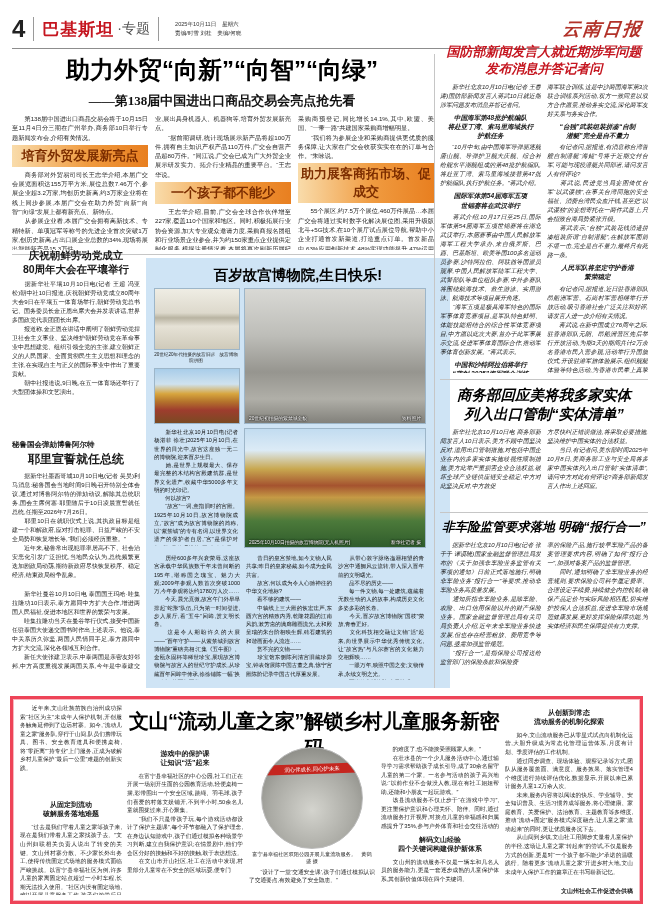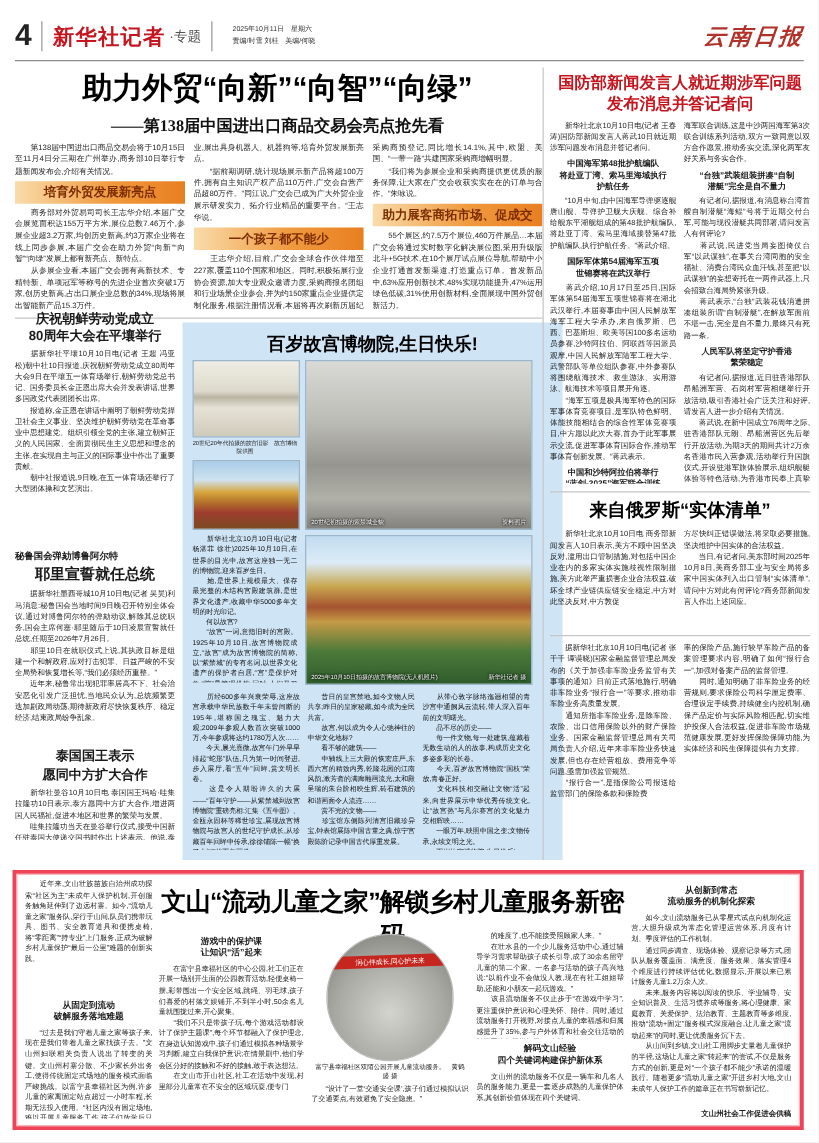--- a/index.html
+++ b/index.html
@@ -3,41 +3,41 @@
 <meta charset="utf-8">
 <style>
   html,body{margin:0;padding:0;background:#e8e8e8;}
   .page{position:relative;width:655px;height:914px;background:#fff;margin:0 auto;
         font-family:"Liberation Sans","DejaVu Sans",sans-serif;color:#1a1a1a;overflow:hidden;}
   
   .hdr{position:absolute;left:12px;top:12px;right:12px;height:34px;display:flex;align-items:center;}
   .pageno{font-size:24px;font-weight:bold;color:#222;}
   .hsep{width:1px;height:24px;background:#9a9a9a;margin:0 8px;}
   .secname{font-size:17px;font-weight:bold;color:#c5151f;letter-spacing:1px;}
-  .secsub{font-size:11px;color:#555;margin-left:3px;}
+  .secsub{font-size:14px;color:#555;margin-left:3px;}
   .dateblk{font-size:5.6px;color:#333;line-height:1.7;margin-left:8px;}
   .masthead{margin-left:auto;font-family:"DejaVu Serif",serif;font-style:italic;font-weight:bold;
             color:#b23229;font-size:18px;letter-spacing:2px;transform:skewX(-6deg);}
   .hdrline{position:absolute;left:12px;right:12px;top:48px;height:1px;background:#8d8d8d;}
   
   .pre{white-space:pre-line;}
   .body{font-size:6.2px;line-height:1.5;text-align:justify;color:#1c1c1c;}
   .cols{display:flex;gap:7px;}
   .ovh{overflow:hidden;}
   .vline{position:absolute;width:1px;background:#c6c6c6;}
   .hline{position:absolute;height:1px;background:#c6c6c6;}
   
   .main-hl{position:absolute;left:12px;top:54px;width:420px;text-align:center;
            font-size:24px;font-weight:bold;letter-spacing:0px;color:#000;}
   .main-sub{position:absolute;left:12px;top:92px;width:420px;text-align:center;
             font-family:"Liberation Serif","DejaVu Serif",serif;font-weight:bold;font-size:13px;color:#111;}
   .main-body{position:absolute;left:12px;top:114px;width:422px;height:136px;}
   .mcol{width:136px;height:136px;overflow:hidden;}
   .osub{background:linear-gradient(90deg,#f9dcab,#f09b40 55%,#e87f20);color:#7c2d00;
-        font-weight:bold;text-align:center;font-size:10px;padding:2px 0;margin:3px 0;}
+        font-weight:bold;text-align:center;font-size:13px;padding:2px 0;margin:3px 0;}
   .sig{display:flex;justify-content:flex-end;gap:6px;font-weight:bold;}
   .hr-main{left:12px;width:422px;top:254px;}
   
   .narrow{position:absolute;left:12px;top:244px;width:128px;height:428px;overflow:hidden;}
   .nhl{font-size:10.5px;font-weight:bold;text-align:center;line-height:1.35;margin:4px 0 4px;}
   .nhl-small{font-size:7.5px;font-weight:bold;text-align:left;margin-top:10px;}
   .nhl-big{font-size:12px;font-weight:bold;text-align:center;margin:1px 0 4px;}
   .nbody{font-size:6px;line-height:1.5;text-align:justify;overflow:hidden;}
   
   .palace{position:absolute;left:146px;top:258px;width:304px;height:430px;background:#cfe4f5;}
@@ -47,21 +47,21 @@
   .ph-cap{position:absolute;left:8px;top:94px;width:84px;font-size:4.6px;color:#222;line-height:1.4;text-align:center;}
   .ph-color-sm{background:linear-gradient(180deg,#a9cde9 0%,#cfe2ef 28%,#d7a53e 46%,#b5752c 60%,#9e3d2e 76%,#7a4a22 100%);}
   .ph-bw-big{background:linear-gradient(180deg,#d9d9d5 0%,#bdbdb8 35%,#96958f 62%,#b0afa8 82%,#82817b 100%);}
   .ph-color-big{background:linear-gradient(180deg,#c2dcf0 0%,#dcebf6 18%,#c8a74f 34%,#a5532f 48%,#c59a45 58%,#4c7a3a 78%,#2f5c2c 100%);}
   .ovl{position:absolute;bottom:2px;left:4px;right:4px;color:#fff;font-size:4.8px;
        text-shadow:0 0 2px #000,0 0 2px #000;display:flex;justify-content:space-between;}
   .pbody{font-size:5.5px;line-height:1.5;text-align:justify;color:#101010;}
   .pcols{position:absolute;left:8px;top:296px;width:270px;height:126px;display:flex;gap:6px;}
   .pcol{width:86px;height:126px;overflow:hidden;}
   
-  .rcol{position:absolute;left:440px;top:58px;width:208px;}
+  .rcol{position:absolute;left:440px;top:44px;width:208px;font-style:italic;}
   .rhl-red{font-size:13px;font-weight:bold;color:#c5151f;text-align:center;line-height:1.3;}
   .rbody2{display:flex;gap:6px;margin-top:5px;}
   .rc{width:101px;overflow:hidden;font-size:6px;line-height:1.5;text-align:justify;}
   .bsub{font-weight:bold;font-size:6.6px;text-align:center;margin:3px 0;white-space:pre-line;line-height:1.4;}
   .rhl-black{font-size:14.5px;font-weight:bold;color:#000;text-align:center;line-height:1.3;}
   .rhl-black2{font-size:12.5px;font-weight:bold;color:#000;text-align:center;}
   
   .wbox{position:absolute;left:10px;top:696px;width:627px;height:202px;border:3px solid #ee4458;
         box-shadow:0 0 0 1px #f9b6bf inset;background:#fff;}
   .wA{position:absolute;left:7px;top:5px;width:102px;height:192px;overflow:hidden;}
@@ -81,21 +81,21 @@
   .wattr{margin-top:auto;text-align:right;font-weight:bold;font-size:6px;}
 </style>
 </head>
 <body>
 
 <div class="page">
 
   <div class="hdr">
     <span class="pageno">4</span>
     <span class="hsep"></span>
-    <span class="secname">新华社记者</span>
+    <span class="secname">巴基斯坦</span>
     <span class="secsub">·专题</span>
     <span class="hsep"></span>
     <span class="dateblk">
       <span class="pre">2025年10月11日　星期六</span><br>
       <span>责编/时雪 刘桂　美编/何晓</span>
     </span>
     <span class="masthead">云南日报</span>
   </div>
   <div class="hdrline"></div>
 
@@ -133,22 +133,20 @@
     <div class="nhl pre">庆祝朝鲜劳动党成立
 80周年大会在平壤举行</div>
     <div class="nbody pre" style="height:150px">　　据新华社平壤10月10日电(记者 王超 冯亚松)朝中社10日报道,庆祝朝鲜劳动党成立80周年大会9日在平壤五一体育场举行,朝鲜劳动党总书记、国务委员长金正恩出席大会并发表讲话,世界多国政党代表团团长出席。
 　　报道称,金正恩在讲话中阐明了朝鲜劳动党捍卫社会主义事业、坚决维护朝鲜劳动党在革命事业中思想建党、组织引领全党的主张,建立朝鲜正义的人民国家、全面贯彻民生主义思想和理念的主张,在实现自主与正义的国际事业中作出了重要贡献。
 　　朝中社报道说,9日晚,在五一体育场还举行了大型团体操和文艺演出。</div>
     <div class="nhl-small">秘鲁国会弹劾博鲁阿尔特</div>
     <div class="nhl-big">耶里宣誓就任总统</div>
     <div class="nbody pre" style="height:118px">　　据新华社墨西哥城10月10日电(记者 吴昊)利马消息:秘鲁国会当地时间9日晚召开特别全体会议,通过对博鲁阿尔特的弹劾动议,解除其总统职务,国会主席何塞·耶里随后于10日凌晨宣誓就任总统,任期至2026年7月26日。
 　　耶里10日在就职仪式上说,其执政目标是组建一个和解政府,应对打击犯罪、日益严峻的不安全局势和恢复增长等,“我们必须经历重整。”
 　　近年来,秘鲁常出现犯罪率居高不下、社会治安恶化引发广泛担忧,当地民众认为,总统频繁更迭加剧政局动荡,期待新政府尽快恢复秩序、稳定经济,结束政局纷争乱象。</div>
-    <div class="nhl pre" style="margin-top:8px">泰国国王表示
-愿同中方扩大合作</div>
     <div class="nbody pre" style="height:92px">　　新华社曼谷10月10日电 泰国国王玛哈·哇集拉隆功10日表示,泰方愿同中方扩大合作,增进两国人民福祉,促进本地区和世界的繁荣与发展。
 　　哇集拉隆功当天在曼谷举行仪式,接受中国新任驻泰国大使递交国书时作出上述表示。他说,泰中关系历久弥坚,两国人民情同手足,泰方愿同中方扩大交流,深化各领域互利合作。
 　　新任大使张建卫表示,中泰两国是亲密友好邻邦,中方高度重视发展两国关系,今年是中泰建交50周年,中方愿同泰方一道推动中泰命运共同体建设取得更多成果,造福两国和两国人民。</div>
   </div>
 
   <div class="palace">
     <div class="ptitle">百岁故宫博物院,生日快乐!</div>
     <div class="ph ph-old" style="left:8px;top:30px;width:84px;height:60px"></div>
     <div class="ph-cap">20世纪20年代拍摄的故宫旧影　故宫博物院供图</div>
     <div class="ph ph-color-sm" style="left:8px;top:110px;width:84px;height:54px"></div>
@@ -217,27 +215,29 @@
 　　蒋武说,民进党当局妄图倚仗台军“以武谋独”,在事关台湾同胞的安全福祉、消费台湾民众血汗钱,甚至把“以武谋独”的妄想寄托在一两件武器上,只会招致台海局势紧张升级。
 　　蒋武表示,“台独”武装花钱消遣拼凑组装所谓“自制潜艇”,在解放军面前不堪一击,完全是自不量力,最终只有死路一条。</div>
         <div class="bsub">人民军队将坚定守护香港
 繁荣稳定</div>
         <div class="pre">　　有记者问,据报道,近日驻香港部队昂船洲军营、石岗村军营相继举行开放活动,吸引香港社会广泛关注和好评,请发言人进一步介绍有关情况。
 　　蒋武说,在新中国成立76周年之际,驻香港部队元朗、昂船洲营区先后举行开放活动,为期3天的期间共计2万余名香港市民入营参观,活动举行升国旗仪式,开设驻港军旅体验展示,组织舰艇体验等特色活动,为香港市民奉上真挚的国防教育,市民用手机拍下现场的军帽,高唱《我的祖国》《歌唱祖国》等爱国歌曲,充分表达了身为中国人的安全感和自豪感。
 　　“国家才是最牢靠,人民军队将坚定守护香港繁荣稳定,‘东方之珠’必将绽放更加夺目的光彩。”蒋武表示。</div>
       </div>
     </div>
     <div style="height:1px;background:#c6c6c6;margin:6px 0"></div>
-    <div class="rhl-black">来自俄罗斯“实体清单”</div>
+    <div class="rhl-black">商务部回应美将我多家实体</div>
+    <div class="rhl-black">列入出口管制“实体清单”</div>
     <div class="rbody2" style="height:78px">
       <div class="rc pre">　　新华社北京10月10日电 商务部新闻发言人10日表示,美方不顾中国坚决反对,滥用出口管制措施,对包括中国企业在内的多家实体实施歧视性限制措施,美方此举严重损害企业合法权益,破坏全球产业链供应链安全稳定,中方对此坚决反对,中方敦促</div>
       <div class="rc pre">方尽快纠正错误做法,将采取必要措施,坚决维护中国实体的合法权益。
 　　当日,有记者问,美东部时间2025年10月8日,美商务部工业与安全局将多家中国实体列入出口管制“实体清单”,请问中方对此有何评论?商务部新闻发言人作出上述回应。</div>
     </div>
     <div style="height:1px;background:#c6c6c6;margin:6px 0"></div>
+    <div class="rhl-black2">非车险监管要求落地 明确“报行合一”</div>
     <div class="rbody2" style="height:128px">
       <div class="rc pre">　　据新华社北京10月10日电(记者 张千千 谭谟晓)国家金融监督管理总局发布的《关于加强非车险业务监管有关事项的通知》日前正式落地施行,明确非车险业务“报行合一”等要求,推动非车险业务高质量发展。
 　　通知所指非车险业务,是除车险、农险、出口信用保险以外的财产保险业务。国家金融监督管理总局有关司局负责人介绍,近年来非车险业务快速发展,但也存在经营粗放、费用竞争等问题,亟需加强监管规范。
 　　“报行合一”,是指保险公司报送给监管部门的保险条款和保险费</div>
       <div class="rc pre">率的保险产品,施行较早车险产品的备案管理要求内容,明确了如何“报行合一”,加强对备案产品的监督管理。
 　　同时,通知明确了非车险业务的经营规则,要求保险公司科学厘定费率、合理设定手续费,持续健全内控机制,确保产品定价与实际风险相匹配,切实维护投保人合法权益,促进非车险市场规范健康发展,更好发挥保险保障功能,为实体经济和民生保障提供有力支撑。</div>
     </div>
   </div>
 
   <div class="wbox">

